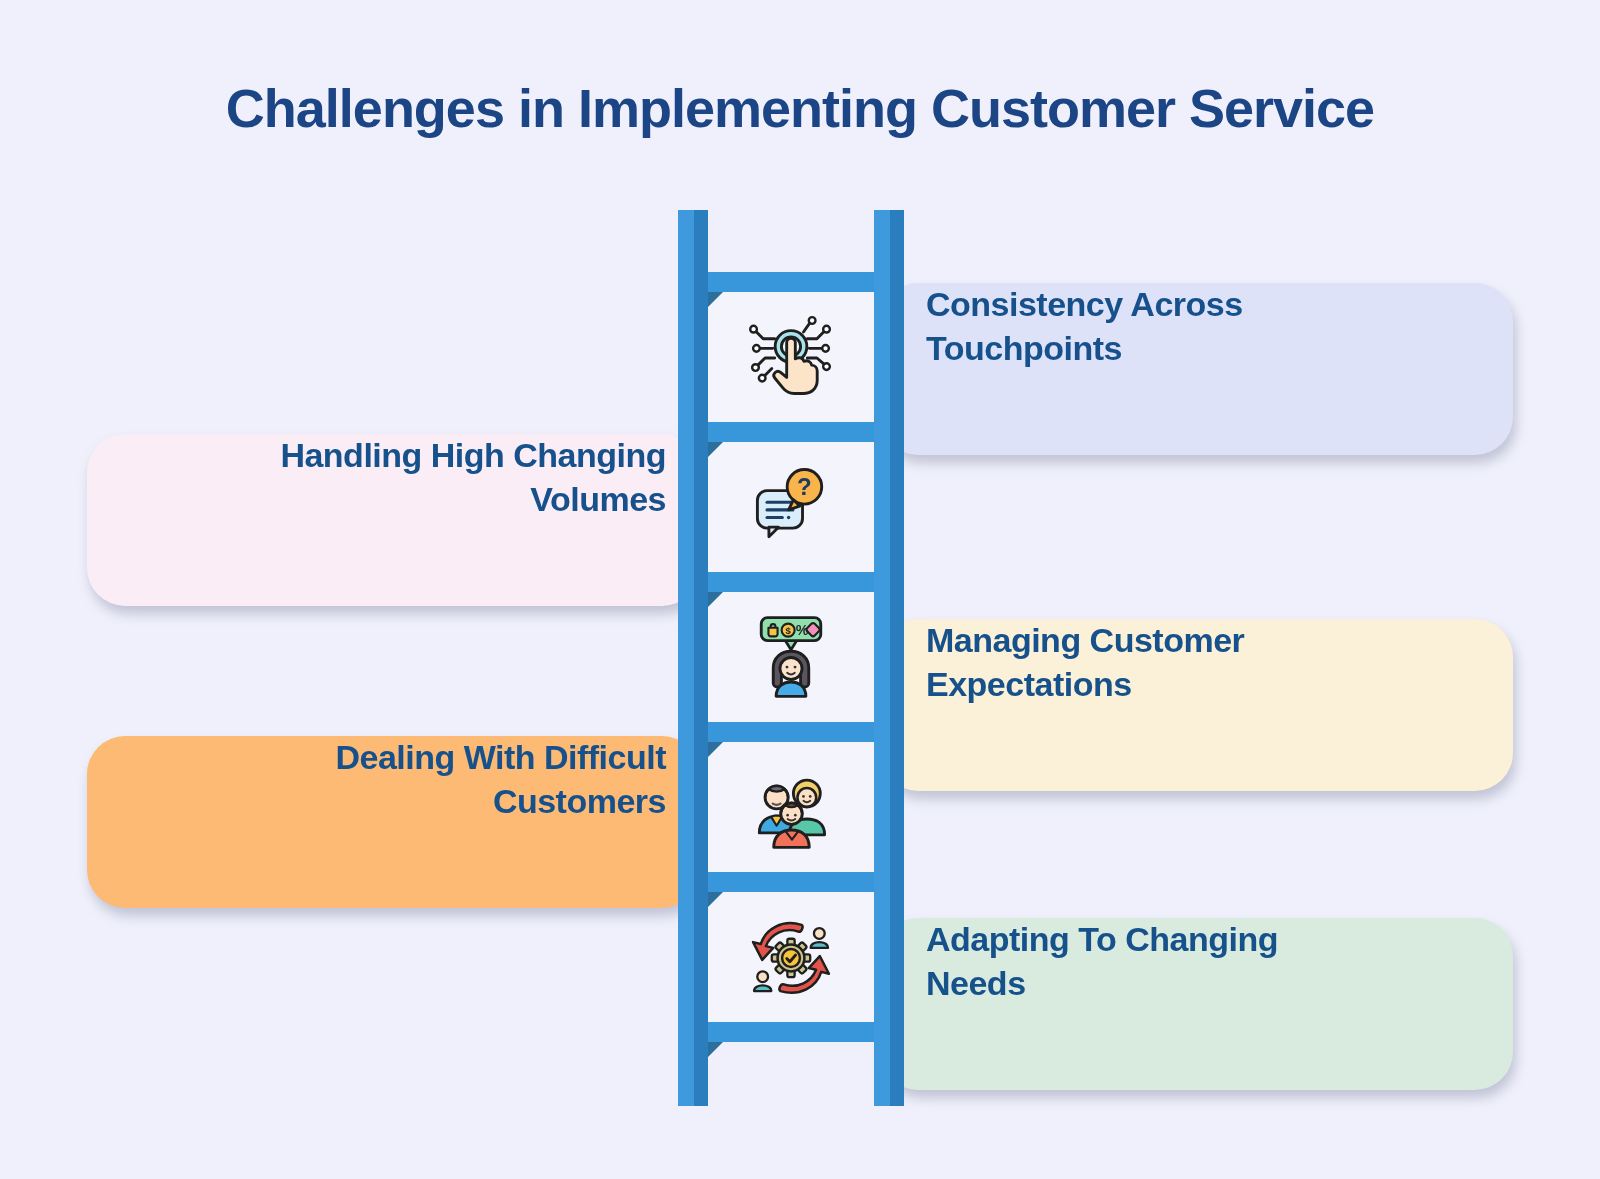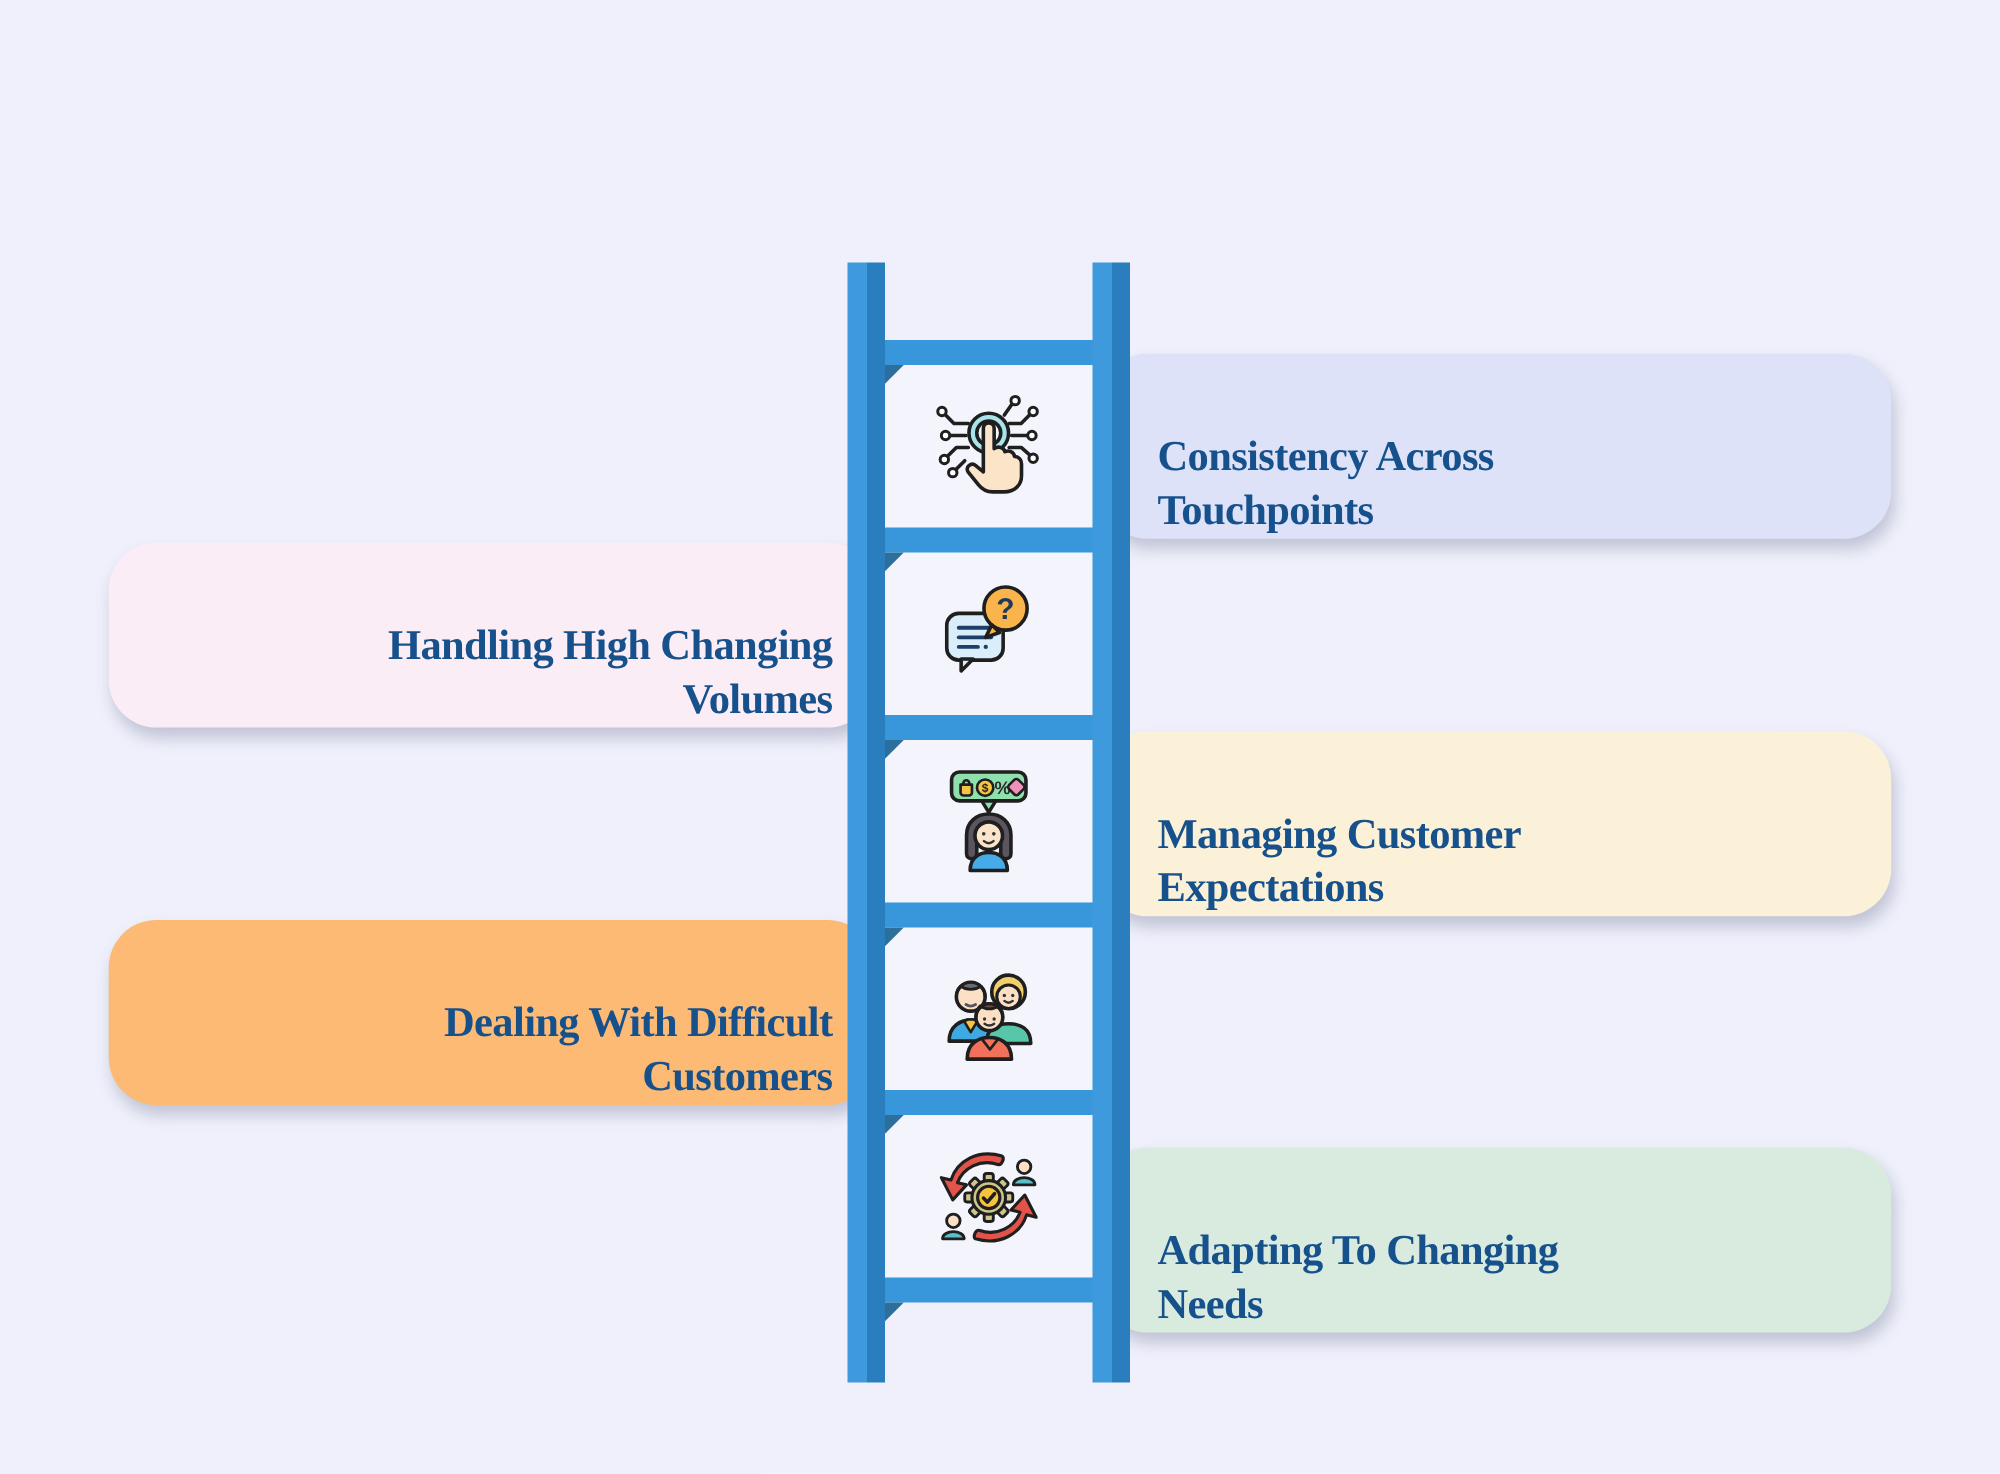--- a/index.html
+++ b/index.html
@@ -19,34 +19,35 @@
   .rung::after{content:"";position:absolute;left:8px;top:20px;width:0;height:0;
                border-top:15px solid #2C6F9C;border-right:15px solid transparent;}
   .r1{top:272px}.r2{top:422px}.r3{top:572px}.r4{top:722px}.r5{top:872px}.r6{top:1022px}
 
   .cell{position:absolute;left:708px;width:166px;height:130px;background:#F4F5FC;z-index:2;
         display:flex;align-items:center;justify-content:center;}
   .c1{top:292px}.c2{top:442px}.c3{top:592px}.c4{top:742px}.c5{top:892px}
   .cell svg{width:96px;height:96px;}
 
   
-  .card{position:absolute;height:148px;border-radius:38px;z-index:1;display:flex;align-items:flex-end;
-        box-shadow:3px 8px 12px rgba(125,130,158,.40);font-family:Liberation Serif, serif;}
+  .card{position:absolute;height:172px;border-radius:38px;z-index:1;display:flex;align-items:flex-start;
+        box-shadow:3px 8px 12px rgba(125,130,158,.40);}
   .card-right{left:880px;width:633px;justify-content:flex-start;padding-left:46px;box-sizing:border-box;}
   .card-left{left:87px;width:613px;justify-content:flex-end;padding-right:34px;box-sizing:border-box;}
   .card-label{font-size:34px;font-weight:600;letter-spacing:-0.5px;line-height:1.28;color:#17518C;
               white-space:pre-line;}
   .card-left .card-label{text-align:right;}
-  .k1{top:283px}.k2{top:434px}.k3{top:585px}.k4{top:736px}.k5{top:887px}
+  .k1{top:283px}.k2{top:434px}.k3{top:619px}.k4{top:736px}.k5{top:887px}
 </style>
 </head>
 <body>
 
 <div class="stage">
 
+  <h1 class="title">Challenges in Implementing Customer Service</h1>
 
   <div class="card card-right k1" style="background: rgb(221, 226, 249);">
     <div class="card-label">Consistency Across
 Touchpoints</div>
   </div>
   <div class="card card-left k2" style="background: rgb(251, 237, 246);">
     <div class="card-label">Handling High Changing
 Volumes</div>
   </div>
   <div class="card card-right k3" style="background: rgb(251, 240, 216);">

